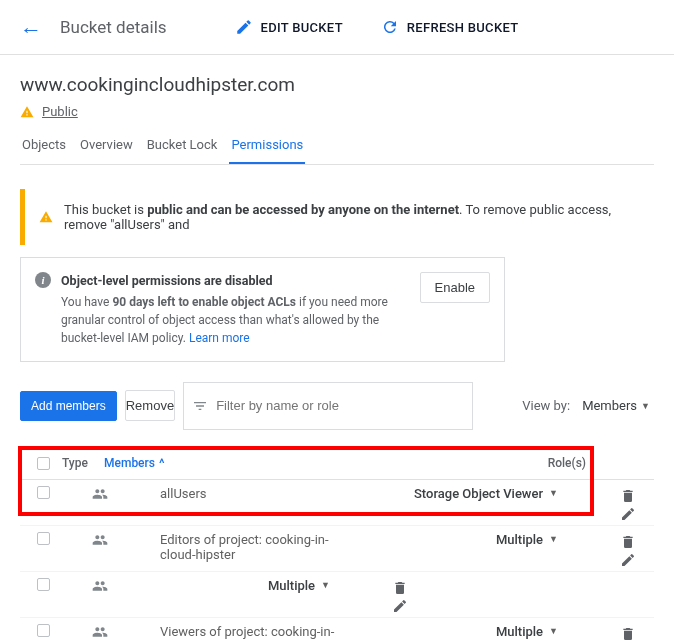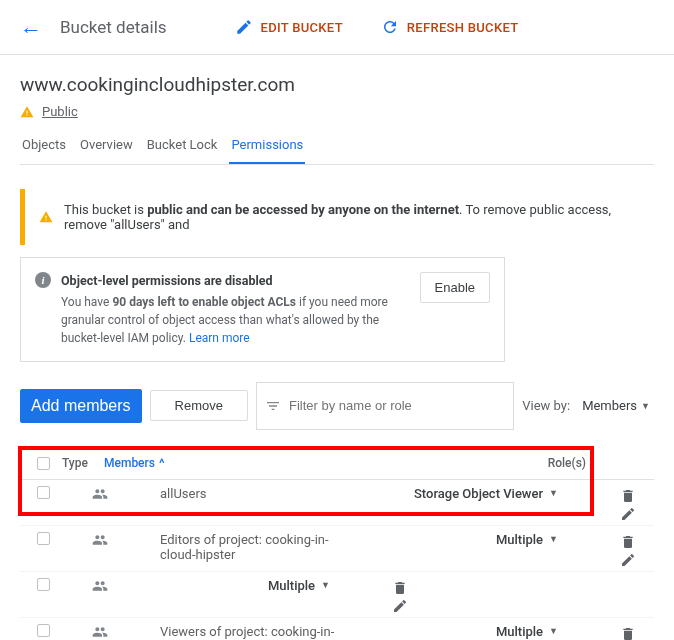--- a/index.html
+++ b/index.html
@@ -1,21 +1,21 @@
 <!DOCTYPE html>
 <html><head>
   <meta charset="utf-8">
   <style>
     * { box-sizing: border-box; margin: 0; padding: 0; }
     body { font-family: Roboto, Arial, sans-serif; font-size: 13px; color: #3c4043; width: 674px; background: #fff; }
     
     .header-bar { display: flex; align-items: center; padding: 14px 20px; border-bottom: 1px solid #e0e0e0; gap: 18px; }
     .back-arrow { color: #1a73e8; font-size: 22px; cursor: pointer; }
     .page-title { font-size: 17px; color: #5f6368; font-weight: 400; flex: 0 0 auto; margin-right: 50px; }
-    .action-btn { display: flex; align-items: center; gap: 8px; color: #c2410c; font-weight: 500; font-size: 13px; letter-spacing: 0.3px; cursor: pointer; margin-right: 20px; }
+    .action-btn { display: flex; align-items: center; gap: 8px; color: #0f172a; font-weight: 500; font-size: 13px; letter-spacing: 0.3px; cursor: pointer; margin-right: 20px; }
     .action-btn svg { width: 18px; height: 18px; fill: #1a73e8; }
     
     .content { padding: 18px 20px 0; }
     .bucket-name { font-size: 19px; color: #3c4043; margin-bottom: 8px; }
     .public-tag { display: flex; align-items: center; gap: 8px; margin-bottom: 18px; }
     .warning-triangle { width: 14px; height: 14px; }
     .public-text { font-size: 13px; color: #5f6368; text-decoration: underline; }
     
     .tabs { display: flex; gap: 10px; border-bottom: 1px solid #e0e0e0; }
     .tab { padding: 0 2px 10px; font-size: 13px; color: #5f6368; cursor: pointer; border-bottom: 2px solid transparent; }
@@ -26,22 +26,22 @@
     
     .info-card { border: 1px solid #dadce0; padding: 14px 14px; display: flex; gap: 10px; margin-bottom: 20px; max-width: 485px; }
     .info-icon-wrap { flex-shrink: 0; }
     .info-icon { width: 16px; height: 16px; border-radius: 50%; background: #80868b; color: #fff; display: inline-flex; align-items: center; justify-content: center; font-size: 11px; font-weight: bold; font-style: italic; font-family: Georgia, serif; }
     .info-body { flex: 1; font-size: 12px; line-height: 1.5; color: #5f6368; }
     .info-title { font-weight: 700; color: #3c4043; margin-bottom: 2px; font-size: 12.5px; }
     .info-body a { color: #1a73e8; text-decoration: none; }
     .enable-btn { border: 1px solid #dadce0; background: #fff; padding: 7px 14px; font-size: 13px; border-radius: 2px; cursor: pointer; align-self: flex-start; color: #3c4043; }
     
     .controls-row { display: flex; align-items: center; gap: 8px; margin-bottom: 18px; }
-    .add-btn { background: #1a73e8; color: #fff; border: 1px solid #1a73e8; padding: 7px 10px; font-size: 16px; font-weight: 500; border-radius: 2px; cursor: pointer; }
-    .remove-btn { border: 1px solid #dadce0; background: #fff; padding: 7px 24px; font-size: 13px; border-radius: 2px; cursor: pointer; color: #3c4043; }
+    .add-btn { background: #1a73e8; color: #fff; border: 1px solid #1a73e8; padding: 7px 10px; font-size: 12px; font-weight: 500; border-radius: 2px; cursor: pointer; }
+    .remove-btn { border: 1px solid #dadce0; background: #fff; padding: 7px 0; font-size: 13px; border-radius: 2px; cursor: pointer; color: #3c4043; }
     .filter-wrap { border: 1px solid #dadce0; display: flex; align-items: center; padding: 0 8px; height: 48px; flex: 1; max-width: 290px; gap: 8px; }
     .filter-wrap input { border: none; outline: none; font-size: 13px; flex: 1; }
     .filter-icon { width: 16px; height: 16px; fill: #80868b; }
     .viewby { display: flex; align-items: center; gap: 8px; margin-left: auto; font-size: 13px; color: #5f6368; }
     .viewby-select { border: none; padding: 6px 4px; font-size: 13px; color: #3c4043; cursor: pointer; display: flex; align-items: center; gap: 4px; }
     
     .table-area { position: relative; margin-top: 10px;}
     .highlight-box { position: absolute; border: 4px solid #ff0000; pointer-events: none; top: -2px; left: -2px; width: 576px; height: 70px; }
     .row { display: flex; align-items: center; padding: 0 8px; height: 34px; }
     .row.header { height: 32px; border-bottom: 1px solid #e0e0e0; }

